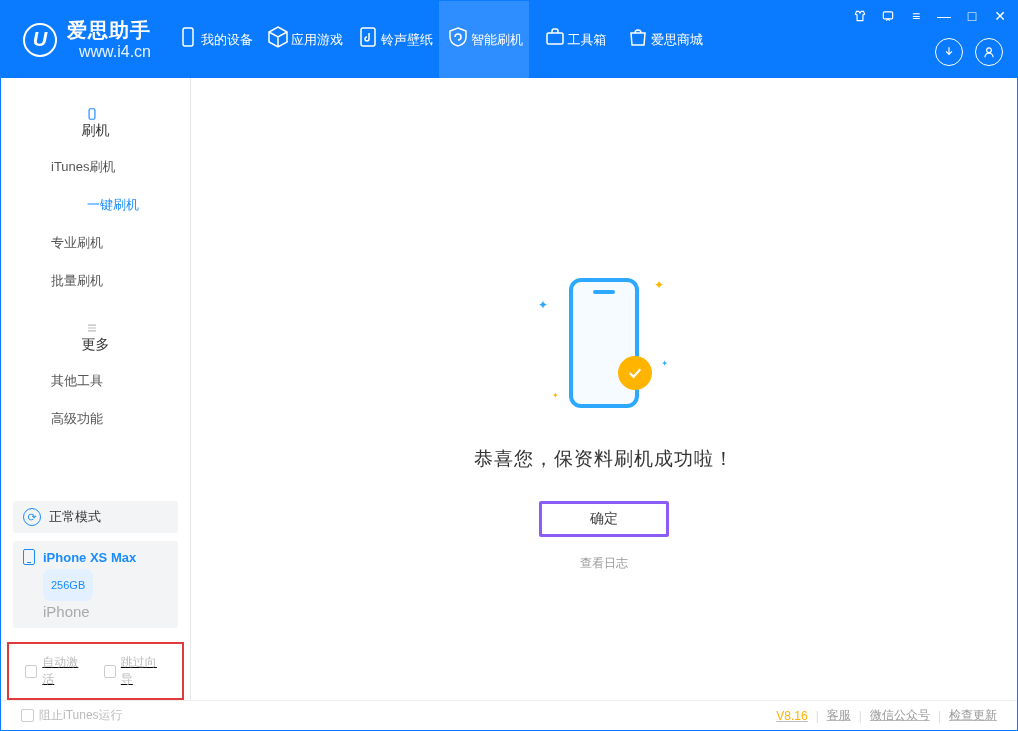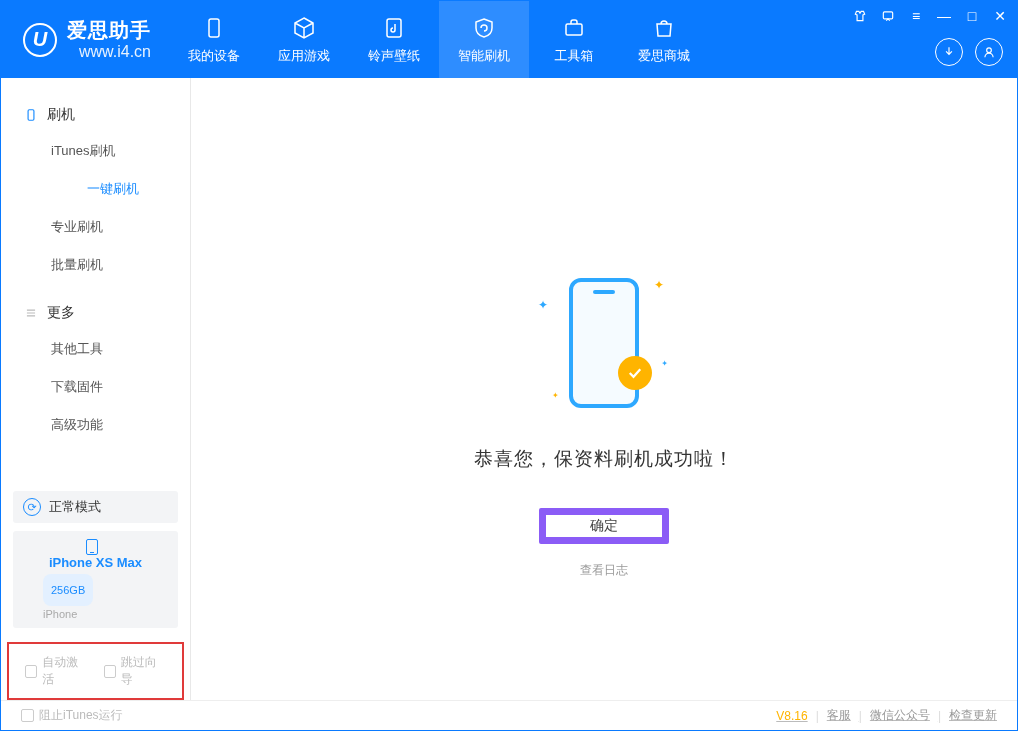--- a/index.html
+++ b/index.html
@@ -7,69 +7,69 @@
 .window { width: 1018px; height: 731px; background: #fff; border: 1px solid #0a7aff; display: flex; flex-direction: column; }
 
 .header { height: 77px; background: linear-gradient(to right, #0a7aff, #0a7aff); display: flex; align-items: stretch; color: #fff; position: relative; }
 .logo-area { display: flex; align-items: center; padding: 0 18px 0 22px; }
 .logo-badge { width: 34px; height: 34px; border: 2px solid #fff; border-radius: 50%; display: flex; align-items: center; justify-content: center; font-weight: bold; font-size: 20px; font-style: italic; margin-right: 10px; }
 .logo-text { line-height: 1.2; }
 .logo-title { font-size: 20px; font-weight: 600; letter-spacing: 1px; }
 .logo-sub { font-size: 16px; opacity: .9; text-align: right; }
 
 .nav { display: flex; }
-.nav-item { width: 90px; display: flex; flex-direction: column; align-items: center; justify-content: center; font-size: 13px; cursor: pointer; position: relative; }
+.nav-item { width: 90px; display: flex; flex-direction: row; align-items: center; justify-content: center; font-size: 13px; cursor: pointer; position: relative; }
 .nav-item.active { background: rgba(255,255,255,.15); }
 .nav-icon { width: 26px; height: 26px; margin-bottom: 6px; display: flex; align-items: center; justify-content: center; }
 .nav-icon svg { width: 24px; height: 24px; fill: #fff; stroke: #fff; }
 
 .window-controls { position: absolute; right: 8px; top: 6px; display: flex; gap: 10px; }
 .window-controls span { width: 18px; height: 18px; display: flex; align-items: center; justify-content: center; cursor: pointer; font-size: 14px; color: #fff; }
 .header-right-icons { position: absolute; right: 14px; bottom: 12px; display: flex; gap: 12px; }
 .circle-icon { width: 28px; height: 28px; border: 1.5px solid #fff; border-radius: 50%; display: flex; align-items: center; justify-content: center; cursor: pointer; }
 .circle-icon svg { width: 14px; height: 14px; fill: none; stroke: #fff; stroke-width: 2; }
 
 .body { flex: 1; display: flex; min-height: 0; }
 .sidebar { width: 190px; border-right: 1px solid #e8e8e8; display: flex; flex-direction: column; background: #fff; }
 .side-scroll { flex: 1; overflow: auto; padding-top: 14px; }
 .side-section { padding: 6px 0; }
-.side-head { display: flex; align-items: center; padding: 8px 22px; font-size: 14px; color: #333; font-weight: 500; }
+.side-head { display: flex; align-items: center; padding: 8px 22px; font-size: 14px; color: #333; font-weight: 500; flex-direction: column; }
 .side-head-icon { width: 16px; height: 16px; margin-right: 8px; display: flex; align-items: center; justify-content: center; }
 .side-head-icon svg { width: 14px; height: 14px; }
 .side-item { padding: 10px 22px 10px 50px; font-size: 13px; color: #555; cursor: pointer; }
 .side-item.active { color: #1a8cff; margin-left: 36px; }
 
 .device-box { margin: 6px 12px 10px; }
 .mode-row { background: #f3f4f6; border-radius: 3px; padding: 7px 10px; display: flex; align-items: center; font-size: 13px; color: #333; margin-bottom: 8px; }
 .mode-icon { width: 18px; height: 18px; border-radius: 50%; border: 1.5px solid #1a8cff; color: #1a8cff; display: flex; align-items: center; justify-content: center; margin-right: 8px; font-size: 11px; }
 .device-row { background: #f3f4f6; border-radius: 3px; padding: 8px 10px; }
-.device-name { font-size: 13px; color: #1a8cff; font-weight: 600; display: flex; align-items: center; flex-direction: column; }
+.device-name { font-size: 13px; color: #1a8cff; font-weight: 600; display: flex; align-items: center; }
 .device-phone-icon { width: 12px; height: 16px; border: 1.5px solid #1a8cff; border-radius: 2px; margin-right: 8px; position: relative; }
 .device-phone-icon::after { content: ""; position: absolute; bottom: 1px; left: 50%; transform: translateX(-50%); width: 4px; height: 1.5px; background: #1a8cff; }
 .badge { display: inline-block; background: #e3f0ff; color: #1a8cff; font-size: 11px; padding: 10px 8px; border-radius: 8px; margin: 4px 0 2px 20px; }
-.device-type { font-size: 11px; color: #aaa; margin-left: 20px; }
-
-.bottom-opts { border: 2px solid #e03a3a; margin: 4px 6px 0; padding: 10px 16px; display: flex; gap: 16px; }
+.device-type { font-size: 15px; color: #aaa; margin-left: 20px; }
+
+.bottom-opts { border: 2px solid #e03a3a; margin: 4px 6px 0; padding: 10px 16px; display: flex; gap: 16px; text-decoration: underline; }
 .chk { display: flex; align-items: center; font-size: 12px; color: #bbb; cursor: pointer; }
 .chk-box { width: 13px; height: 13px; border: 1px solid #ccc; border-radius: 2px; margin-right: 5px; }
 
 .main { flex: 1; position: relative; background: #fff; }
 .success-area { position: absolute; top: 190px; left: 50%; transform: translateX(-50%); display: flex; flex-direction: column; align-items: center; }
 .phone-illus { position: relative; width: 140px; height: 150px; display: flex; align-items: center; justify-content: center; }
 .phone-body { width: 70px; height: 130px; border: 4px solid #2da8ff; border-radius: 12px; background: #f5fbff; position: relative; }
 .phone-body::before { content: ""; position: absolute; top: 8px; left: 50%; transform: translateX(-50%); width: 22px; height: 4px; background: #2da8ff; border-radius: 2px; }
 .check-badge { position: absolute; right: 22px; bottom: 28px; width: 34px; height: 34px; background: #ffb400; border-radius: 50%; display: flex; align-items: center; justify-content: center; }
 .check-badge svg { width: 18px; height: 18px; stroke: #fff; stroke-width: 3; fill: none; }
 .sparkle { position: absolute; font-size: 12px; }
 .s1 { left: 4px; top: 30px; color: #2da8ff; }
 .s2 { right: 10px; top: 10px; color: #ffb400; }
 .s3 { left: 18px; bottom: 18px; color: #ffb400; font-size: 8px; }
 .s4 { right: 6px; bottom: 50px; color: #2da8ff; font-size: 8px; }
-.success-msg { font-size: 19px; color: #333; margin: 28px 0 36px; letter-spacing: 1px; }
-.ok-btn { width: 130px; height: 36px; border: 7px solid #8b5cf6; background: #fff; font-size: 14px; color: #444; cursor: pointer; border-radius: 2px; }
+.success-msg { font-size: 19px; color: #333; margin: 28px 0 13px; letter-spacing: 1px; }
+.ok-btn { width: 130px; height: 36px; border: 3px solid #8b5cf6; background: #fff; font-size: 14px; color: #444; cursor: pointer; border-radius: 2px; margin-top: 16px; }
 .log-link { margin-top: 18px; font-size: 12px; color: #999; cursor: pointer; }
 
 .footer { height: 30px; border-top: 1px solid #eee; display: flex; align-items: center; padding: 0 20px; font-size: 12px; color: #bbb; }
 .footer-left { display: flex; align-items: center; }
 .footer-right { margin-left: auto; display: flex; align-items: center; gap: 8px; text-decoration: underline; }
 .footer-sep { color: #ddd; }
 .footer-link { color: #999; cursor: pointer; }
 .version { color: #ffb400; }
 </style>
 </head>
@@ -189,21 +189,20 @@
         <div class="side-section">
           <div class="side-head">
             <span class="side-head-icon">
                 <svg viewBox="0 0 24 24" stroke="#bbb" stroke-width="2">
                   <path d="M5 7h14M5 12h14M5 17h14"></path>
                 </svg>
               </span>
             <span>更多</span>
           </div>
           <div class="side-item">其他工具</div>
-          <div class="side-item">下载固件</div>
           <div class="side-item">高级功能</div>
         </div>
       </div>
       <div class="device-box">
         <div class="mode-row">
           <span class="mode-icon">⟳</span>
           <span>正常模式</span>
         </div>
         <div class="device-row">
           <div class="device-name">

